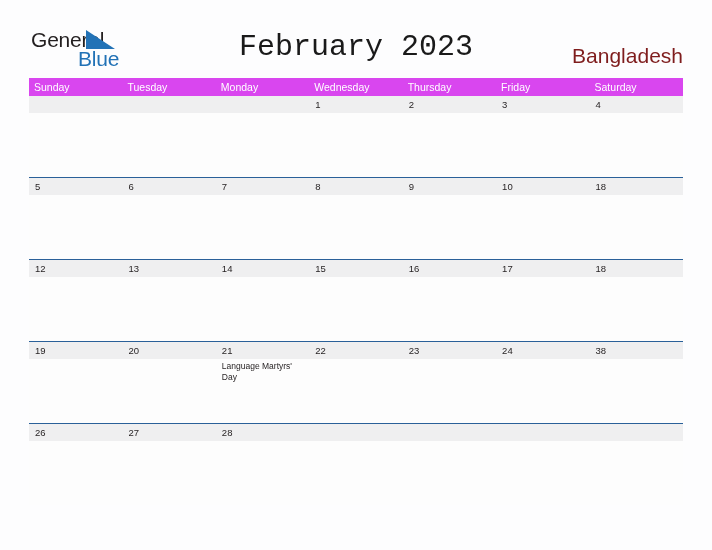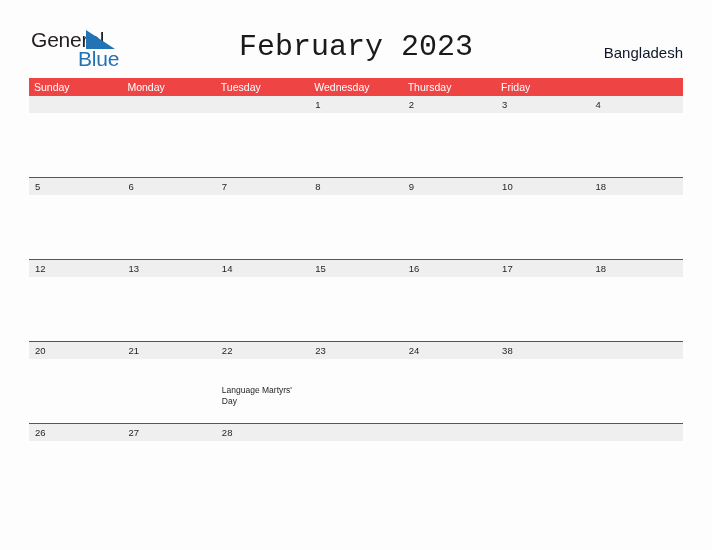--- a/index.html
+++ b/index.html
@@ -72,37 +72,37 @@
     font-size: 30px;
     color: #1a1a1a;
     font-family: Liberation Mono, monospace;
     letter-spacing: 0px;
   }
 
   .country {
     position: absolute;
     right: 29px;
     top: 44px;
-    font-size: 15px;
-    color: #0f172a;
+    font-size: 21px;
+    color: #7f1d1d;
     font-family: "Liberation Sans", sans-serif;
   }
 
   
   .calendar {
     position: absolute;
     left: 29px;
     top: 78px;
     width: 654px;
   }
   .weekday-header {
     display: flex;
     width: 654px;
     height: 18px;
-    background: #ef4444;
+    background: #d946ef;
   }
   .weekday-cell {
     width: 93.43px;
     color: #ffffff;
     font-size: 10.5px;
     line-height: 18px;
     padding-left: 5px;
     box-sizing: border-box;
     font-family: "Liberation Sans", sans-serif;
     white-space: nowrap;
@@ -142,21 +142,20 @@
     box-sizing: border-box;
     padding: 2px 7px 0 6px;
     font-size: 8.5px;
     line-height: 11px;
     color: #231f20;
     font-family: "Liberation Sans", sans-serif;
     word-wrap: break-word;
   }
   .event {
     display: block;
-    margin-top: 24px;
   }
 </style>
 </head>
 <body>
 
 <div class="page">
 
   <div class="top-bar">
 
     <div class="logo">
@@ -172,25 +171,26 @@
     <div class="cal-title">February 2023</div>
 
     <div class="country">Bangladesh</div>
 
   </div>
 
   <div class="calendar">
 
     <div class="weekday-header">
       <div class="weekday-cell">Sunday</div>
+      <div class="weekday-cell">Tuesday</div>
       <div class="weekday-cell">Monday</div>
-      <div class="weekday-cell">Tuesday</div>
       <div class="weekday-cell">Wednesday</div>
       <div class="weekday-cell">Thursday</div>
       <div class="weekday-cell">Friday</div>
+      <div class="weekday-cell">Saturday</div>
     </div>
 
     <div id="weeks-container">
         <div class="week-row first">
           <div class="date-band">
             <div class="date-cell"></div>
             <div class="date-cell"></div>
             <div class="date-cell"></div>
             <div class="date-cell">1</div>
             <div class="date-cell">2</div>
@@ -242,20 +242,21 @@
             <div class="content-cell"></div>
             <div class="content-cell"></div>
             <div class="content-cell"></div>
             <div class="content-cell"></div>
             <div class="content-cell"></div>
             <div class="content-cell"></div>
           </div>
         </div>
         <div class="week-row">
           <div class="date-band">
+            <div class="date-cell">19</div>
             <div class="date-cell">20</div>
             <div class="date-cell">21</div>
             <div class="date-cell">22</div>
             <div class="date-cell">23</div>
             <div class="date-cell">24</div>
             <div class="date-cell">38</div>
           </div>
           <div class="content-band">
             <div class="content-cell"></div>
             <div class="content-cell"></div>

